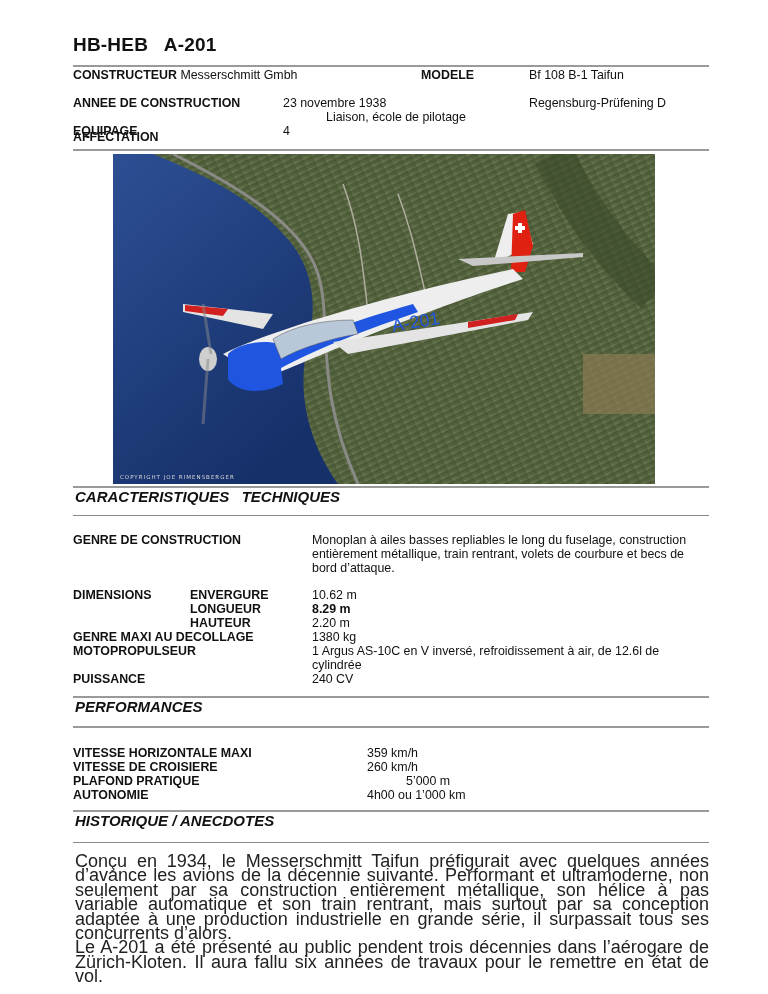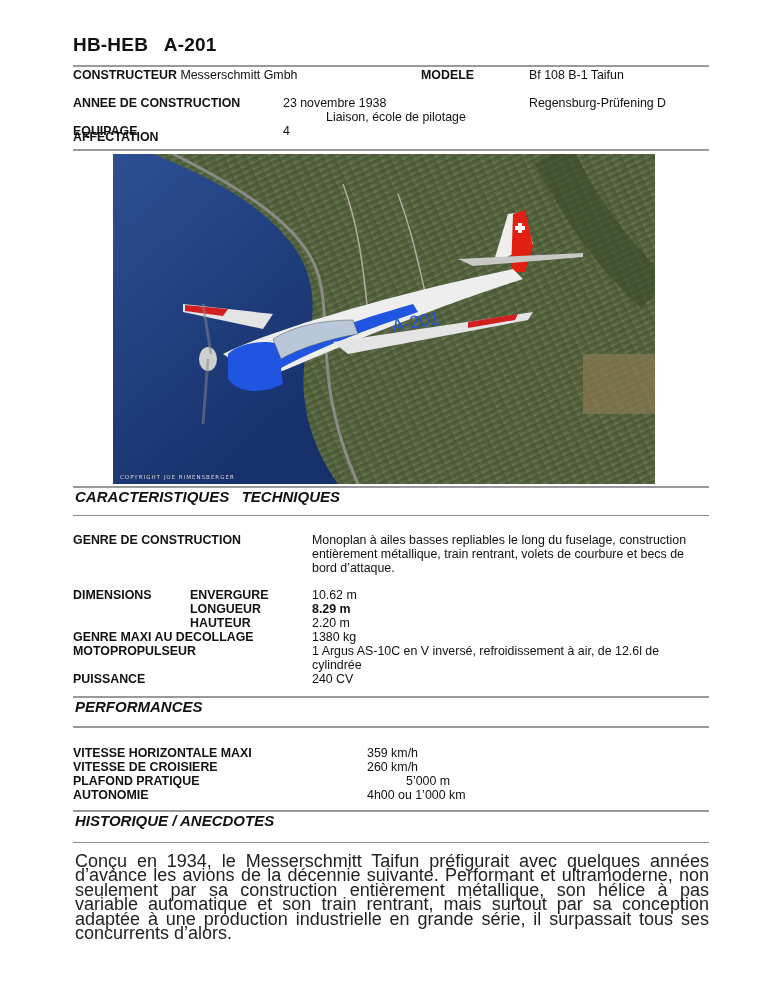--- a/index.html
+++ b/index.html
@@ -144,13 +144,14 @@
 <div class="row b" style="left:73px; top:788px;">AUTONOMIE</div>
 <div class="row" style="left:367px; top:788px;">4h00 ou 1’000 km</div>
 
 <div class="rule thick" style="top:810px;"></div>
 
 <div class="section-title" style="top:812px;">HISTORIQUE / ANECDOTES</div>
 <div class="rule" style="top:842px;"></div>
 
 <div class="para">
   <p>Conçu en 1934, le Messerschmitt Taifun préfigurait avec quelques années d’avance les avions de la décennie suivante. Performant et ultramoderne, non seulement par sa construction entièrement métallique, son hélice à pas variable automatique et son train rentrant, mais surtout par sa conception adaptée à une production industrielle en grande série, il surpassait tous ses concurrents d’alors.</p>
+  <p>Le A-201 a été présenté au public pendent trois décennies dans l’aérogare de Zürich-Kloten. Il aura fallu six années de travaux pour le remettre en état de vol.</p>
 </div>
 
 </body></html>

